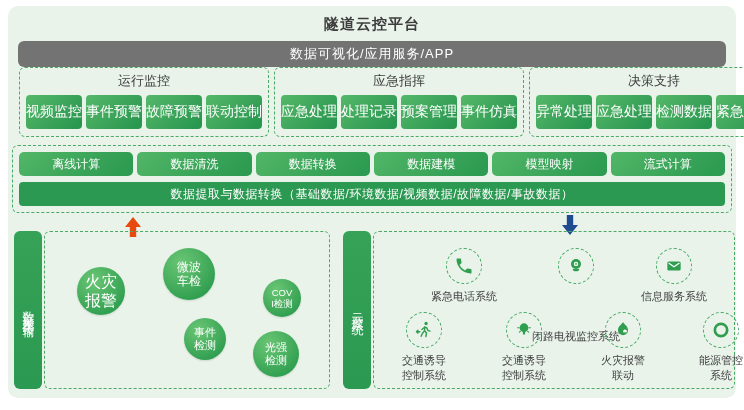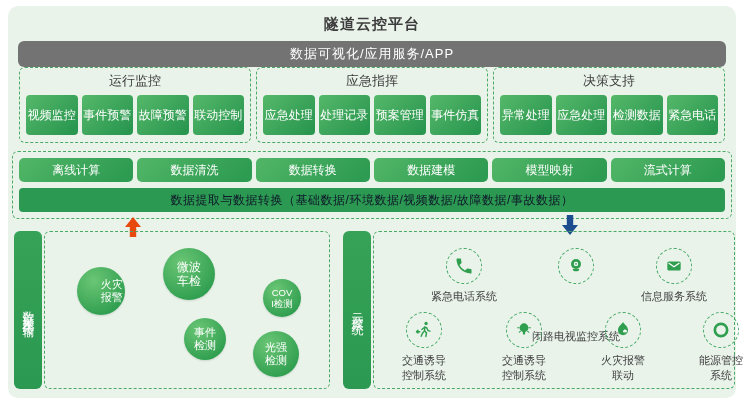--- a/index.html
+++ b/index.html
@@ -7,39 +7,39 @@
   .stage { position:relative; width:744px; height:410px; background:#fff; overflow:hidden; }
   .container { position:absolute; left:8px; top:6px; width:728px; height:392px; background:#e9f3ea; border-radius:10px; }
 
   .title { text-align:center; padding-top:9px; font-size:15px; font-weight:600; color:#3d3d3d; letter-spacing:1px; height:31px;font-family:Liberation Serif, serif; }
   .app-bar { margin:4px 10px 0; height:26px; background:#737373; border-radius:6px; color:#fff; font-size:13px; display:flex; align-items:center; justify-content:center; letter-spacing:1px; }
 
   .groups-row { margin:0 11px 0; display:flex; gap:5px; }
   .group-box { flex:1; border:1px dashed #4aa965; border-radius:6px; padding:4px 6px 7px; }
   .group-title { text-align:center; font-size:13px; color:#3c3c3c; font-weight:500; margin-bottom:5px; }
   .chip-row { display:flex; gap:4px; }
-  .chip { flex:1; height:40px; border-radius:4px; background:linear-gradient(135deg,#55b869 0%,#2a9750 90%); color:#fff; font-size:12px; display:flex; align-items:center; justify-content:center; white-space:nowrap; cursor:pointer; }
+  .chip { flex:1; height:34px; border-radius:4px; background:linear-gradient(135deg,#55b869 0%,#2a9750 90%); color:#fff; font-size:14px; display:flex; align-items:center; justify-content:center; white-space:nowrap; cursor:pointer; }
 
   .proc-box { margin:8px 4px 0; border:1px dashed #4aa965; border-radius:6px; padding:6px; }
   .module-row { display:flex; gap:4px; }
   .module { flex:1; height:24px; border-radius:5px; background:linear-gradient(135deg,#52b667 0%,#2d9b51 90%); color:#fff; font-size:12px; display:flex; align-items:center; justify-content:center; cursor:pointer; }
-  .pipeline-bar { margin-top:6px; height:24px; background:#2b9951; border-radius:4px; color:#0f172a; font-size:12px; display:flex; align-items:center; justify-content:center; letter-spacing:0.5px; }
+  .pipeline-bar { margin-top:6px; height:24px; background:#2b9951; border-radius:4px; color:#ffffff; font-size:12px; display:flex; align-items:center; justify-content:center; letter-spacing:0.5px; }
 
   .arrow { position:absolute; }
 
   .panels-row { position:absolute; left:6px; top:225px; width:722px; height:158px; display:flex; gap:13px; }
   .panel { position:relative; display:flex; }
   .panel-left { width:316px; }
   .panel-right { width:392px; }
   .side-bar { width:28px; background:linear-gradient(180deg,#36a257,#2b9951); border-radius:6px; color:#fff; display:flex; align-items:center; justify-content:center; writing-mode:vertical-rl; text-orientation:upright; font-size:12px; letter-spacing:3px; }
   .panel-body { flex:1; border:1px dashed #4aa965; border-radius:6px; margin-left:2px; position:relative; }
 
   .bubble { position:absolute; border-radius:50%; background:radial-gradient(circle at 35% 28%, #6ac675 0%, #2f9e4f 78%); color:#fff; display:flex; align-items:center; justify-content:center; text-align:center; cursor:pointer; box-shadow:0 1px 2px rgba(0,0,0,0.12); }
   .bubble span { display:block; width:2.4em; word-break:break-all; line-height:1.2; }
-  .b-fire  { left:32px;  top:35px;  width:48px; height:48px; font-size:11px;justify-content:flex-end; }
+  .b-fire  { left:32px;  top:35px;  width:48px; height:48px; font-size:16px; }
   .b-radar { left:118px; top:16px;  width:52px; height:52px; font-size:12px; }
   .b-covi  { left:218px; top:47px;  width:38px; height:38px; font-size:9.5px; }
   .b-phone { left:61px;  top:103px; width:44px; height:44px; font-size:11px; }
   .b-event { left:139px; top:86px;  width:42px; height:42px; font-size:11px; }
   .b-light { left:208px; top:99px;  width:46px; height:46px; font-size:11px; }
 
   .system { position:absolute; display:flex; flex-direction:column; align-items:center; cursor:pointer; }
   .sys-r1 { top:16px; width:110px; }
   .sys-r2 { top:80px; width:70px; }
   .icon-ring { width:36px; height:36px; border:1px dashed #43a863; border-radius:50%; display:flex; align-items:center; justify-content:center; }

